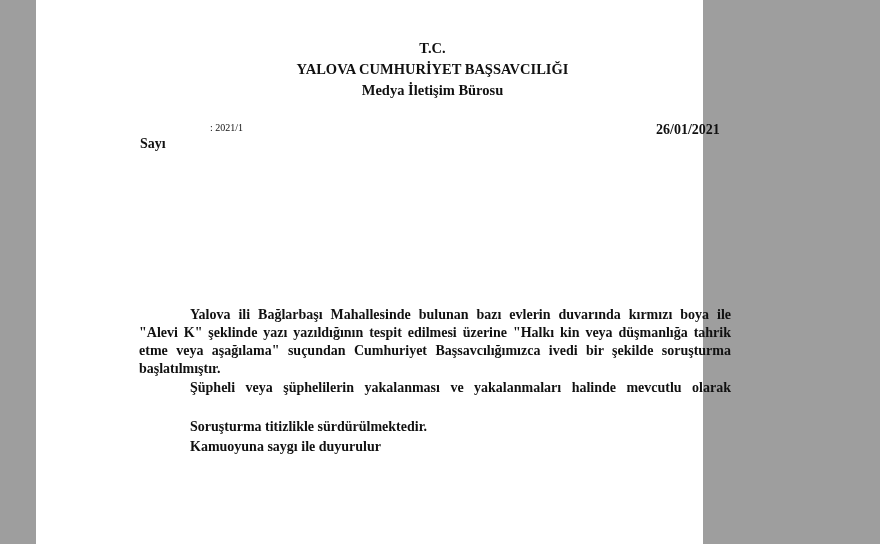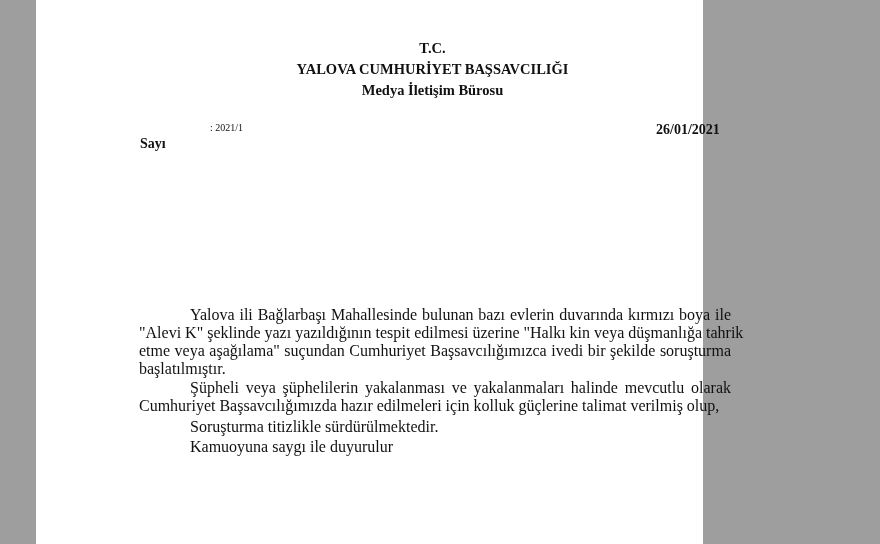--- a/index.html
+++ b/index.html
@@ -12,22 +12,22 @@
   }
   .page {
     position: absolute; left: 36px; top: 0; width: 667px; height: 544px;
     background: #ffffff;
   }
   .abs { position: absolute; white-space: nowrap; }
   .center { left: 0; width: 793px; text-align: center; }
   .bold { font-weight: bold; }
   .hdr { font-size: 14.5px; }
   .body-line {
-    position: absolute; left: 103px; width: 592px; font-size: 16px;
-    white-space: nowrap; line-height: 18px;
+    position: absolute; left: 103px; width: 592px; font-size: 14px;
+    white-space: nowrap; line-height: 18px; font-weight: bold;
   }
   .justify { text-align: justify; text-align-last: justify; }
   .indent { left: 154px; width: 541px; }
 </style>
 </head>
 <body>
 
 <div class="page">
 
   <div class="abs center bold hdr" style="top:40px;">T.C.</div>
@@ -39,17 +39,16 @@
     <span style="font-weight:normal;">: 2021/1</span>
   </div>
   <div class="abs bold" style="left:620px; top:122px; font-size:14px;">26/01/2021</div>
 
 
   <div class="body-line justify indent" style="top:306px;">Yalova ili Bağlarbaşı Mahallesinde bulunan bazı evlerin duvarında kırmızı boya ile</div>
   <div class="body-line justify" style="top:324px;">"Alevi K"  şeklinde yazı yazıldığının  tespit edilmesi üzerine "Halkı kin veya düşmanlığa tahrik</div>
   <div class="body-line justify" style="top:342px;">etme veya aşağılama" suçundan Cumhuriyet Başsavcılığımızca ivedi bir şekilde soruşturma</div>
   <div class="body-line" style="top:360px;">başlatılmıştır.</div>
   <div class="body-line justify indent" style="top:379px;">Şüpheli veya şüphelilerin yakalanması ve yakalanmaları halinde mevcutlu olarak</div>
-  <div class="body-line" style="top:397px;">Cumhuriyet Başsavcılığımızda hazır edilmeleri için kolluk güçlerine talimat verilmiş olup,</div>
   <div class="body-line indent" style="top:438px;">Kamuoyuna saygı ile duyurulur</div>
   <div class="body-line indent" style="top:418px;">Soruşturma titizlikle sürdürülmektedir.</div>
 
 </div>
 
 </body></html>

